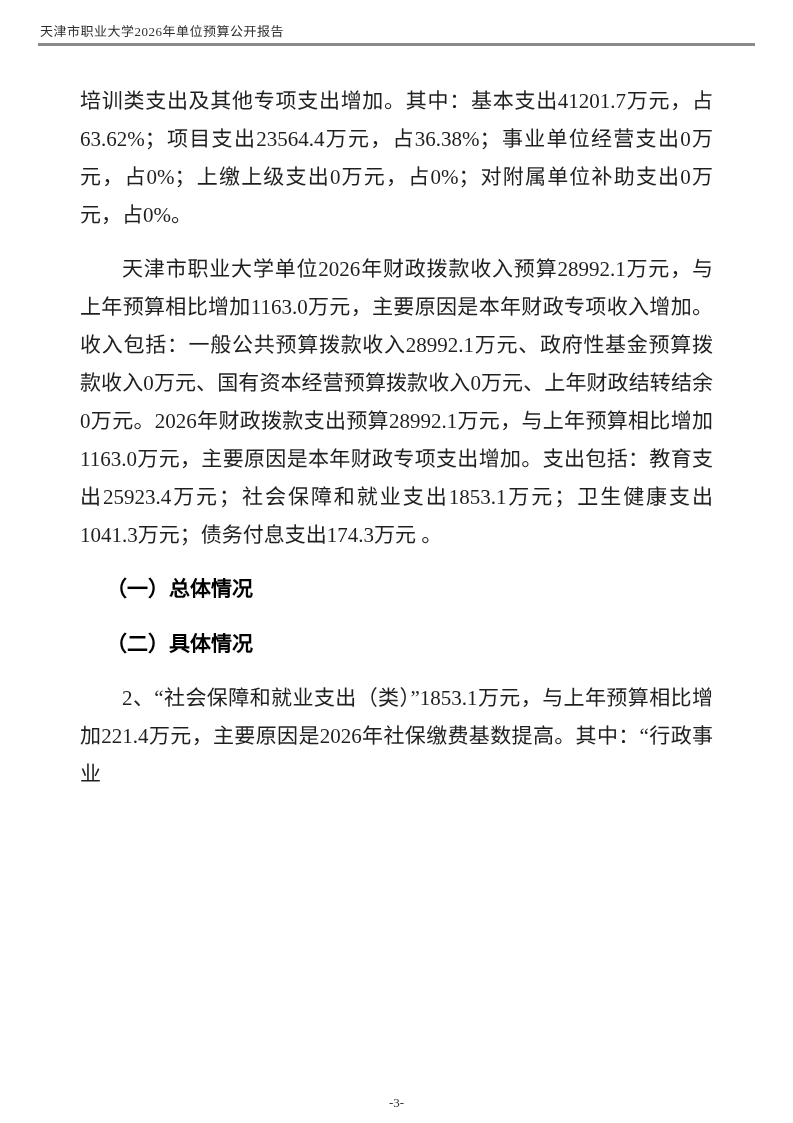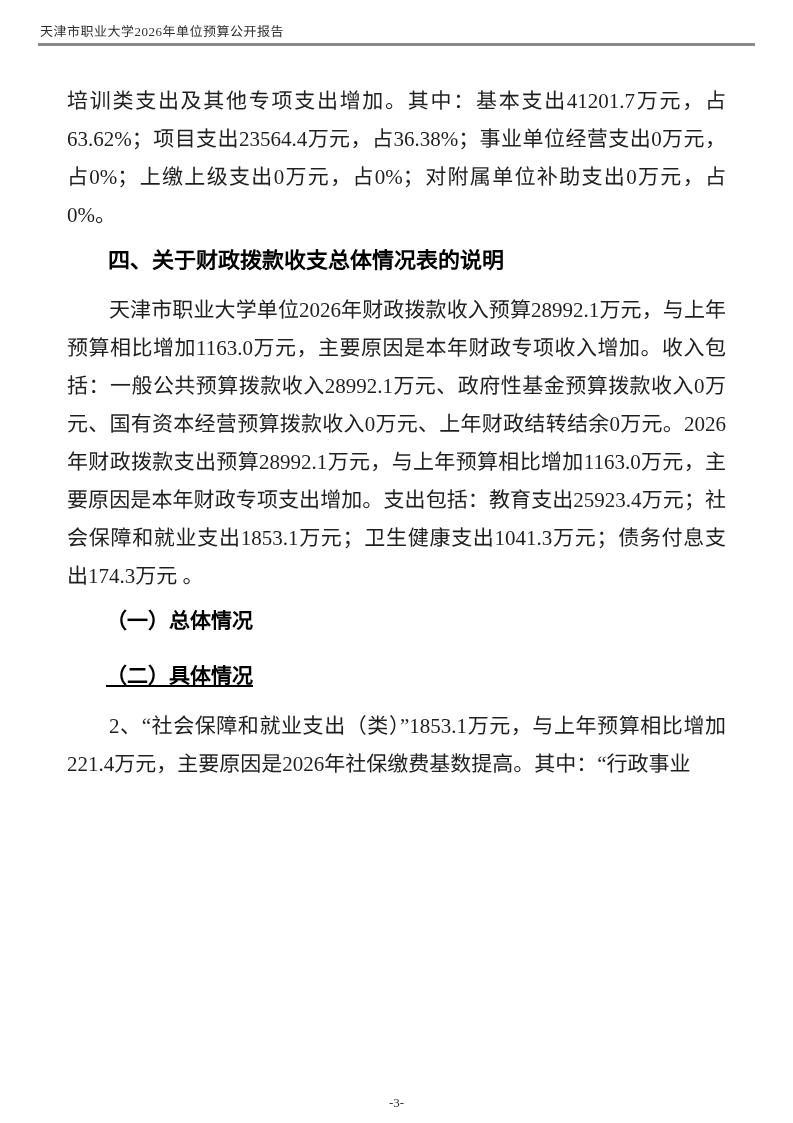--- a/index.html
+++ b/index.html
@@ -36,21 +36,21 @@
     background: #8a8a8a;
   }
   
   .content {
     position: absolute;
     top: 47px;
     left: 64px;
     right: 64px;
   }
   .body-text {
-    margin: 3px;
+    margin: 16px;
     font-size: 21px;
     line-height: 38px;
     text-align: justify;
     color: #1f1f1f;
     word-break: normal;
     overflow-wrap: break-word;
   }
   .indent { text-indent: 2em; }
   .p-first { margin-top: 35px; }
   .section-heading {
@@ -67,21 +67,21 @@
   .sub-heading {
     font-family: "Liberation Serif", "DejaVu Serif", serif;
     font-weight: bold;
     font-size: 21px;
     line-height: 38px;
     color: #000000;
     text-indent: 2em;
     text-align: left;
   }
   .sub-1 { margin: 7px 0 17px 0; }
-  .sub-2 { margin: 14px 0 12px 0; text-decoration: underline; }
+  .sub-2 { margin: 14px 0 12px 0; }
   
   .page-footer {
     position: absolute;
     top: 1095px;
     left: 0;
     right: 0;
     text-align: center;
     font-size: 13px;
     line-height: 16px;
     color: #2e2e2e;
@@ -94,21 +94,20 @@
 
   <header class="page-header">
     <div class="header-title">天津市职业大学2026年单位预算公开报告</div>
     <div class="header-rule"></div>
   </header>
 
   <main class="content">
 
     <p class="body-text p-first">培训类支出及其他专项支出增加。其中：基本支出41201.7万元，占63.62%；项目支出23564.4万元，占36.38%；事业单位经营支出0万元，占0%；上缴上级支出0万元，占0%；对附属单位补助支出0万元，占0%。</p>
 
-    <h2 class="section-heading h-4">四、关于财政拨款收支总体情况表的说明</h2>
 
     <p class="body-text indent">天津市职业大学单位2026年财政拨款收入预算28992.1万元，与上年预算相比增加1163.0万元，主要原因是本年财政专项收入增加。收入包括：一般公共预算拨款收入28992.1万元、政府性基金预算拨款收入0万元、国有资本经营预算拨款收入0万元、上年财政结转结余0万元。2026年财政拨款支出预算28992.1万元，与上年预算相比增加1163.0万元，主要原因是本年财政专项支出增加。支出包括：教育支出25923.4万元；社会保障和就业支出1853.1万元；卫生健康支出1041.3万元；债务付息支出174.3万元 。</p>
 
 
     <h3 class="sub-heading sub-1">（一）总体情况</h3>
 
 
     <h3 class="sub-heading sub-2">（二）具体情况</h3>
 
 

